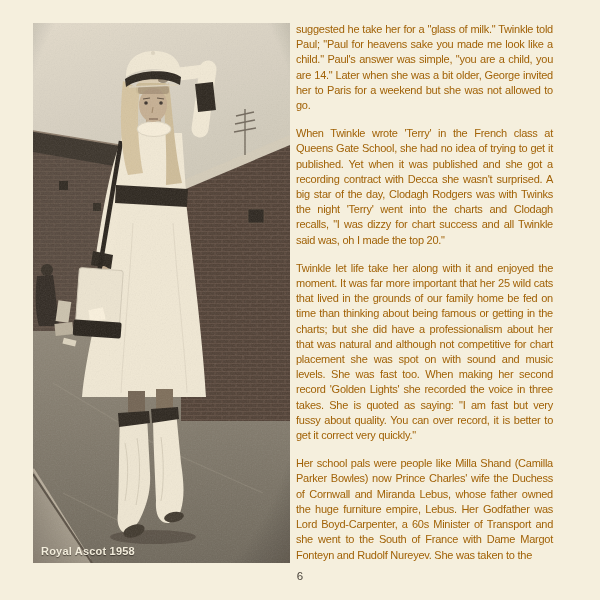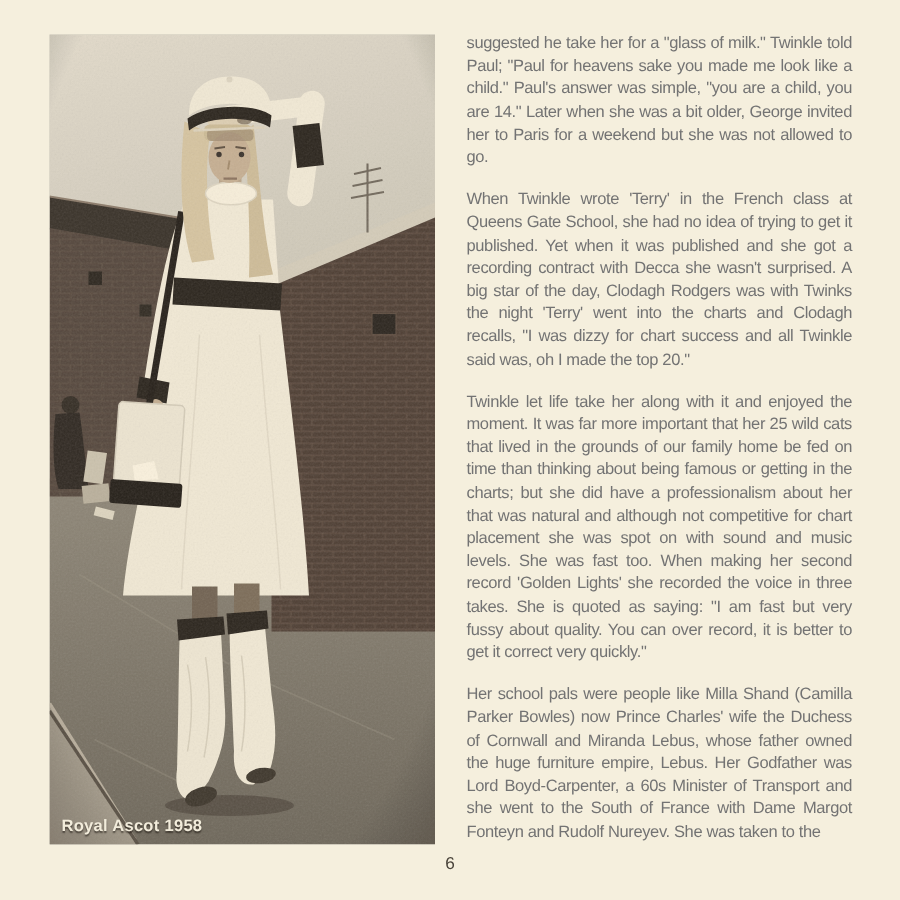--- a/index.html
+++ b/index.html
@@ -14,22 +14,22 @@
     background:#c7c3b8;overflow:hidden;
   }
   .photo svg{display:block;width:257px;height:540px;filter:sepia(.12) contrast(.97) blur(.25px);}
   .photo-caption{
     position:absolute;left:8px;bottom:6px;
     font-size:11px;font-weight:bold;letter-spacing:.2px;
     color:#f2ecdb;text-shadow:0 1px 1px rgba(20,15,10,.55);
   }
   
   .text-col{
-    position:absolute;left:311px;top:22px;width:257px;
-    color:#737373;
+    position:absolute;left:296px;top:22px;width:257px;
+    color:#a16207;
   }
   .text-col p{
     margin:0 0 13px 0;
     font-size:11px;line-height:15.2px;
     letter-spacing:-0.25px;
     text-align:justify;
   }
   .page-number{
     position:absolute;left:0;top:570px;width:600px;
     text-align:center;font-size:11.5px;color:#4a443b;

